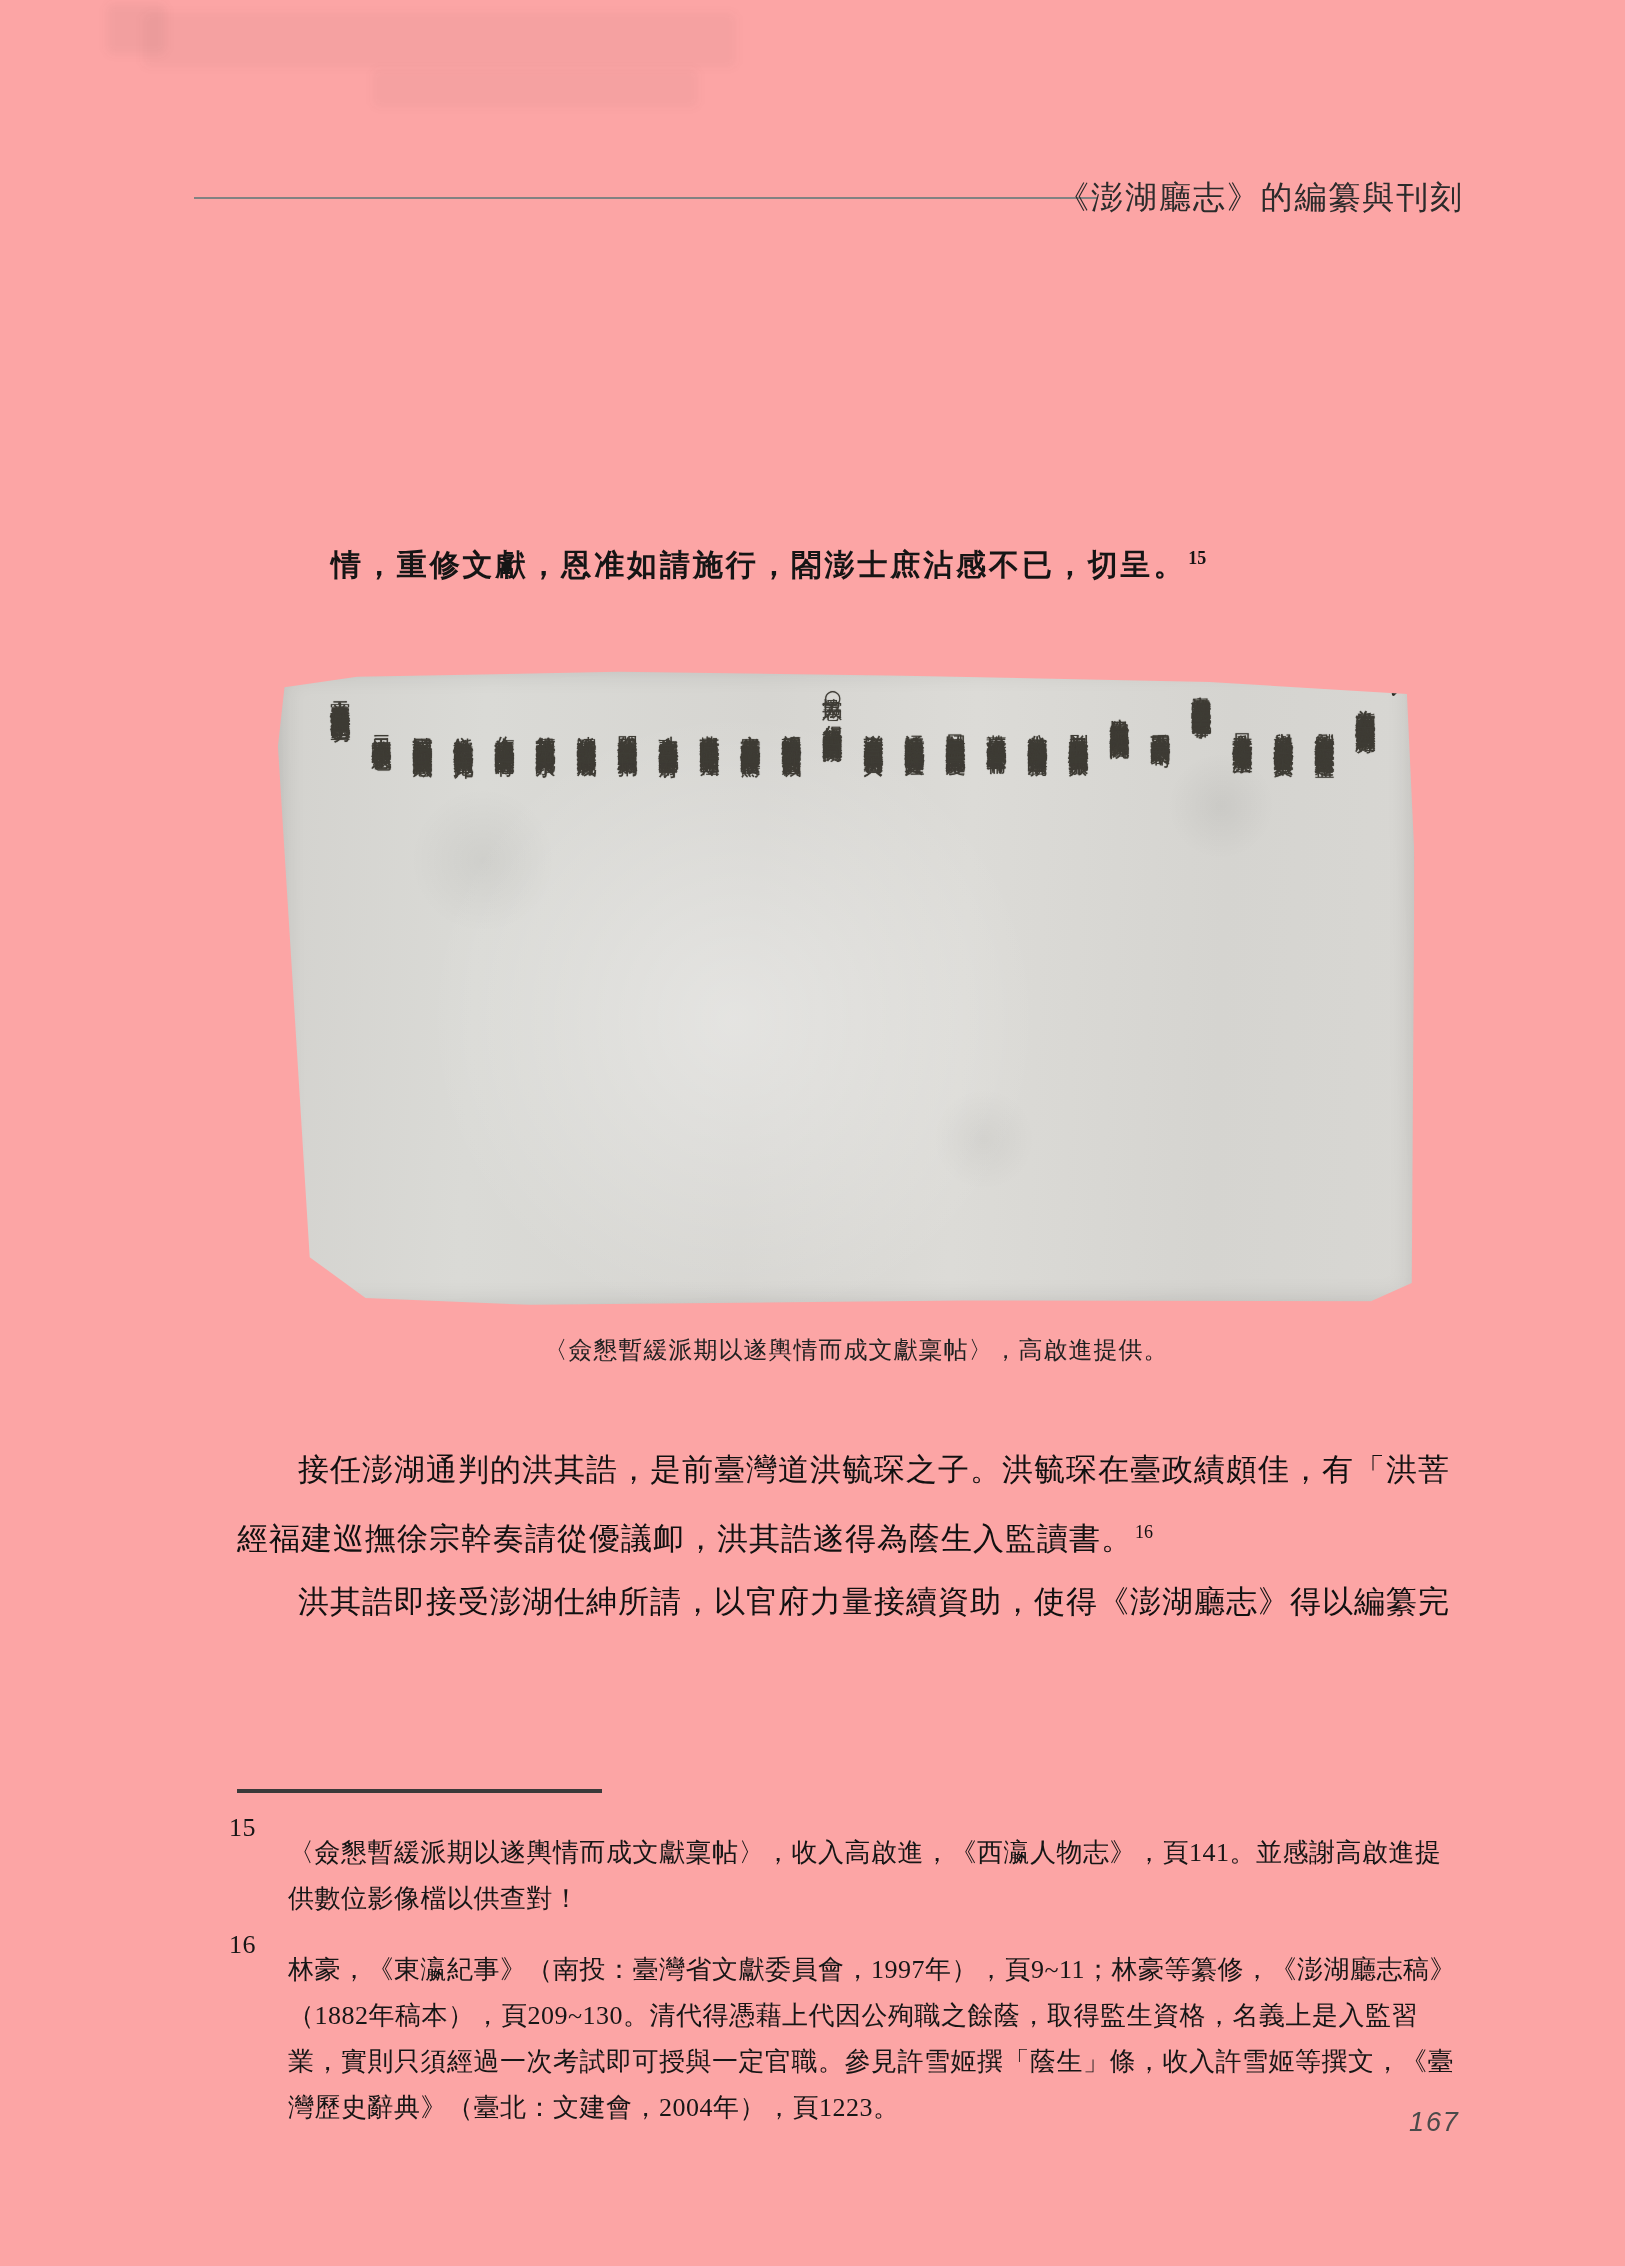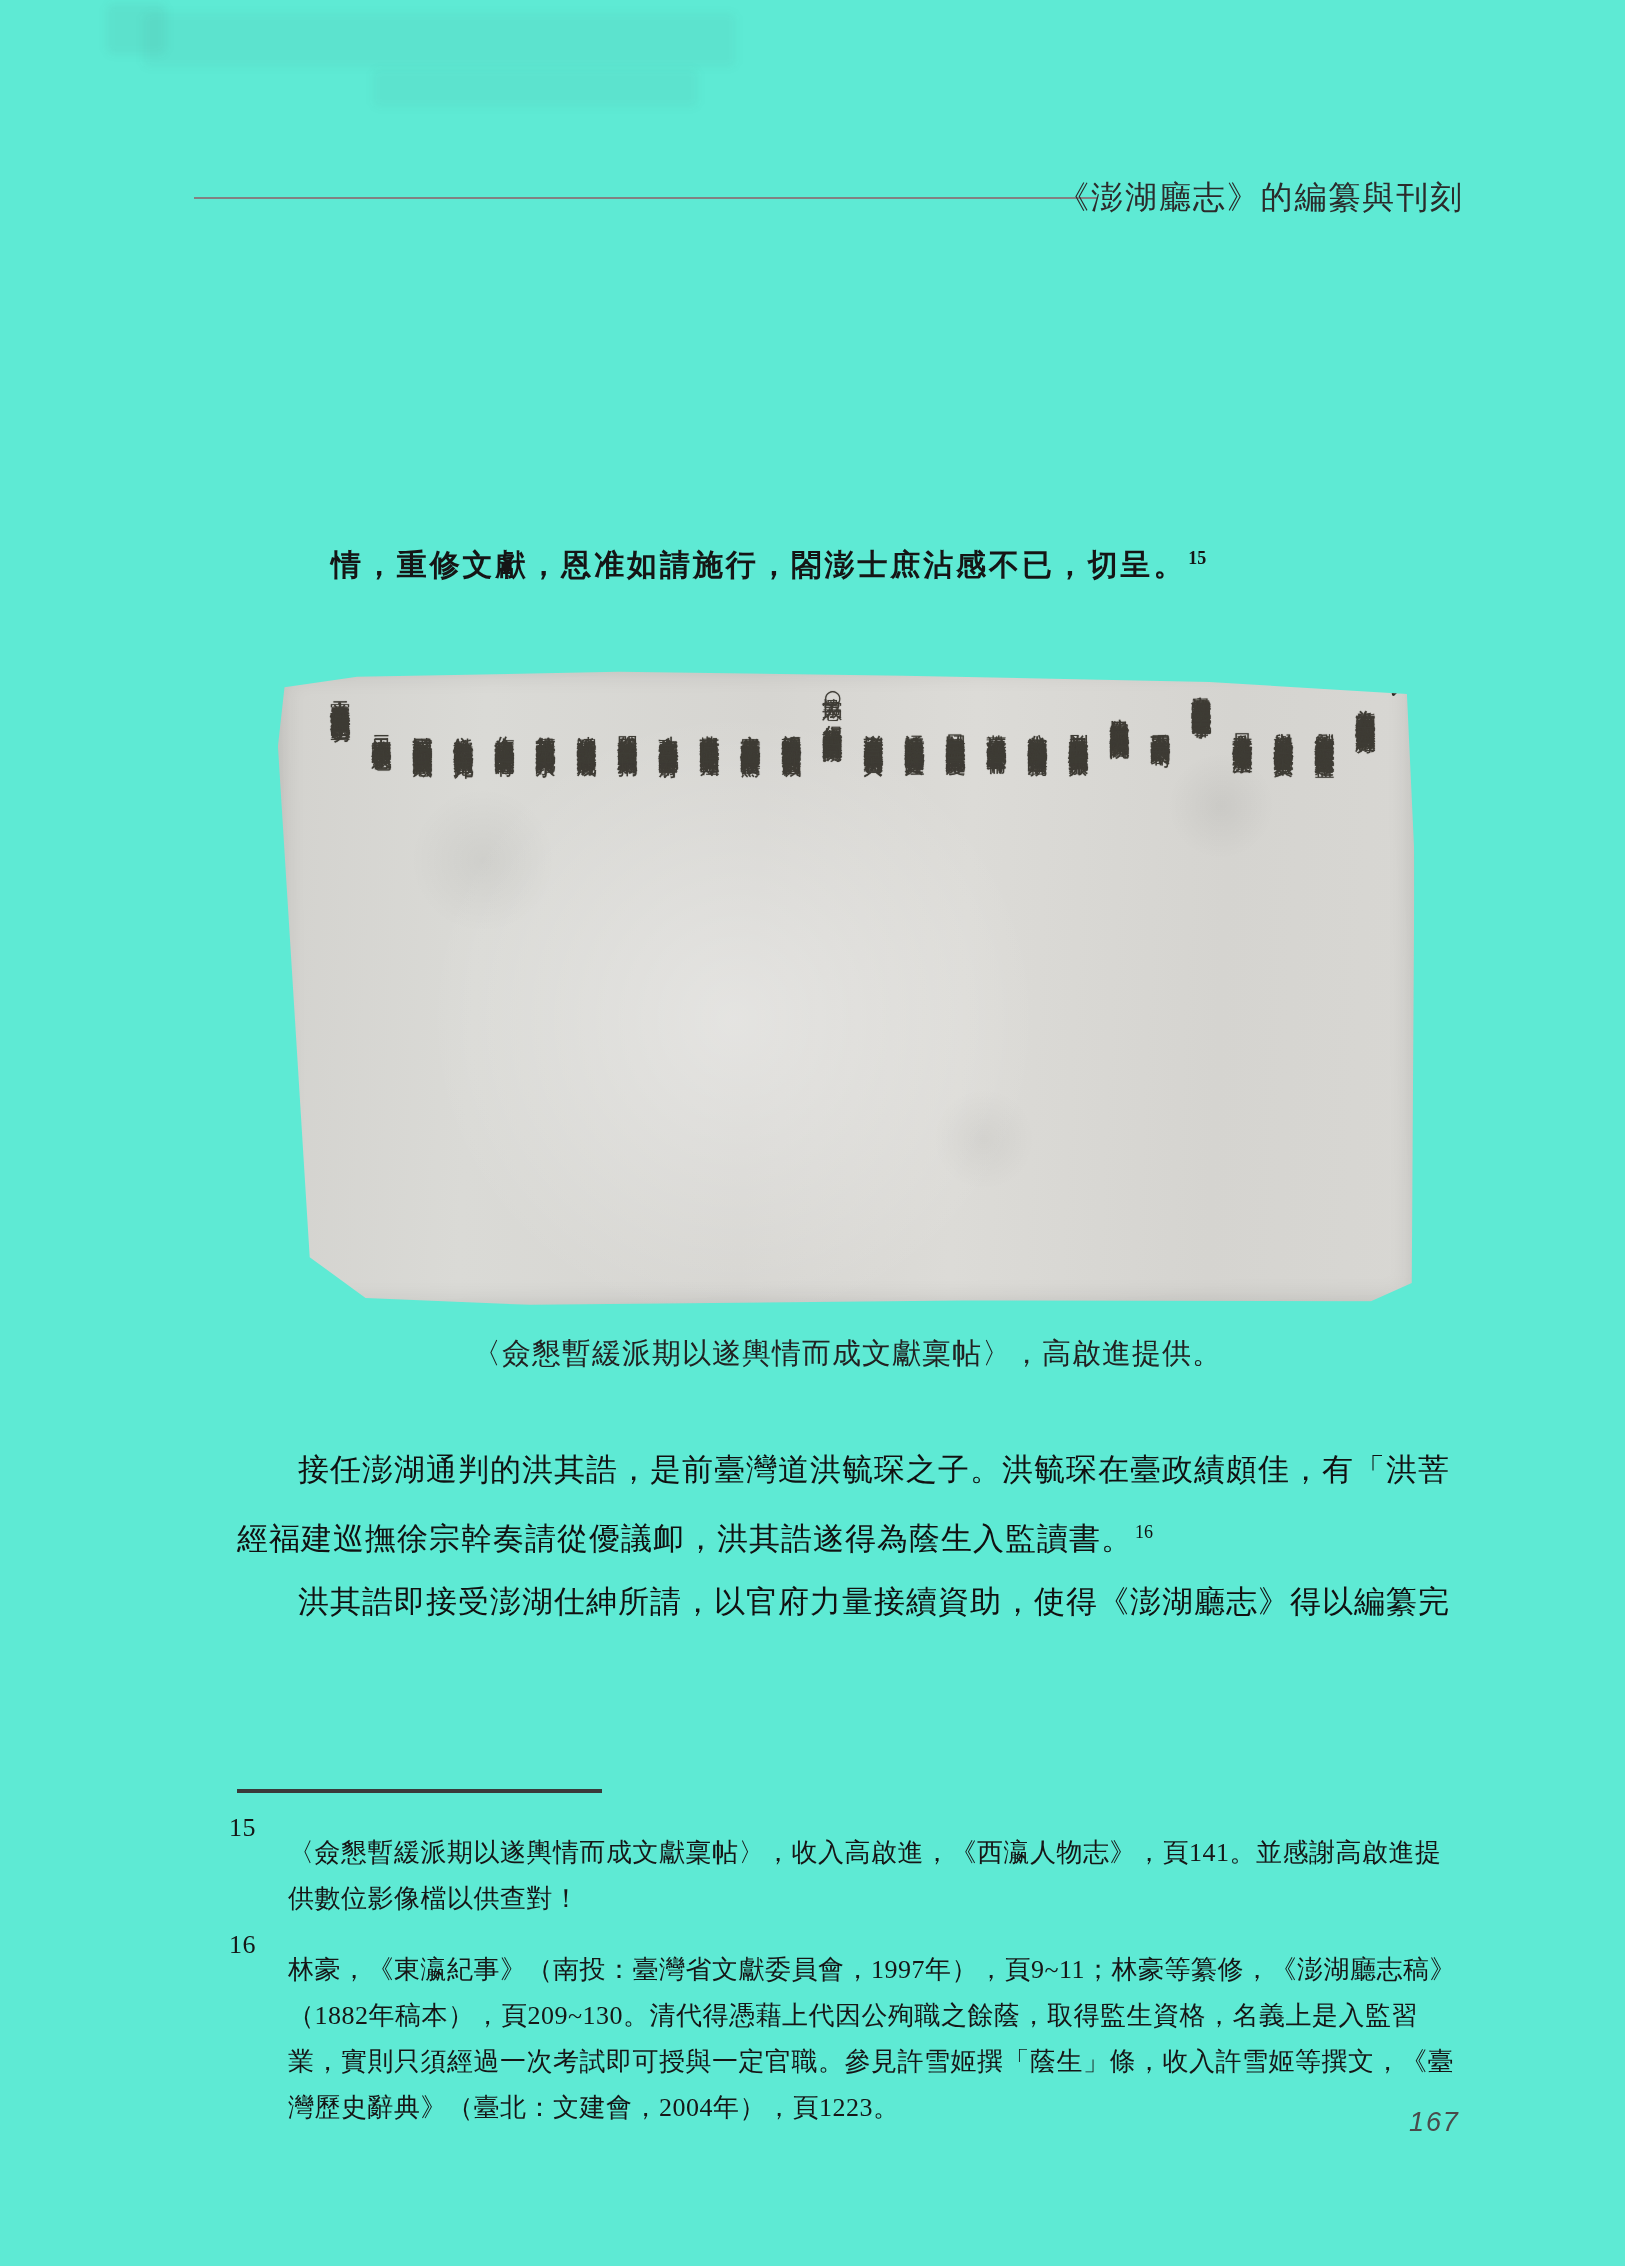--- a/index.html
+++ b/index.html
@@ -1,19 +1,19 @@
 <!DOCTYPE html>
 <html><head>
 <meta charset="utf-8">
 <style>
   html,body{margin:0;padding:0;background:#e8e8e8;}
   .page{
     position:relative;
     width:1625px;height:2266px;
-    background:#5eead4;
+    background:#fca5a5;
     overflow:hidden;
     font-family:"Liberation Serif","DejaVu Serif",serif;
     color:#1a1a1a;
   }
   
   .smudge{position:absolute;background:rgba(60,60,60,0.035);filter:blur(4.8px);border-radius:5.7px;}
   .smudge.s1{left:143px;top:13.4px;width:593px;height:54px;}
   .smudge.s2{left:373px;top:69px;width:325px;height:38px;}
   .smudge.s3{left:107px;top:3.8px;width:59px;height:50px;background:rgba(60,60,60,0.05);}
 
@@ -56,24 +56,24 @@
     text-shadow:0 0 1px rgba(40,38,30,.55);
     overflow:hidden;max-height:100%;
   }
   .corner-mark{
     position:absolute;top:15.3px;right:7.6px;
     font-size:21px;color:#2c2a24;transform:rotate(12deg);
     font-family:"DejaVu Sans",sans-serif;
   }
 
   .caption{
-    position:absolute;left:279px;top:1334px;width:1136px;
+    position:absolute;left:288px;top:1334px;width:1136px;
     text-align:center;
     font-family:"Liberation Sans","DejaVu Sans",sans-serif;
-    font-size:29px;font-weight:500;letter-spacing:1px;color:#222;
+    font-size:24px;font-weight:500;letter-spacing:1px;color:#222;
     white-space:nowrap;
   }
 
   
   .body-text{
     position:absolute;left:237px;top:1438px;width:1233px;
     font-size:31px;line-height:63px;letter-spacing:1px;color:#111;
   }
   .bline{white-space:nowrap;}
   .bline.indent{padding-left:61px;}

